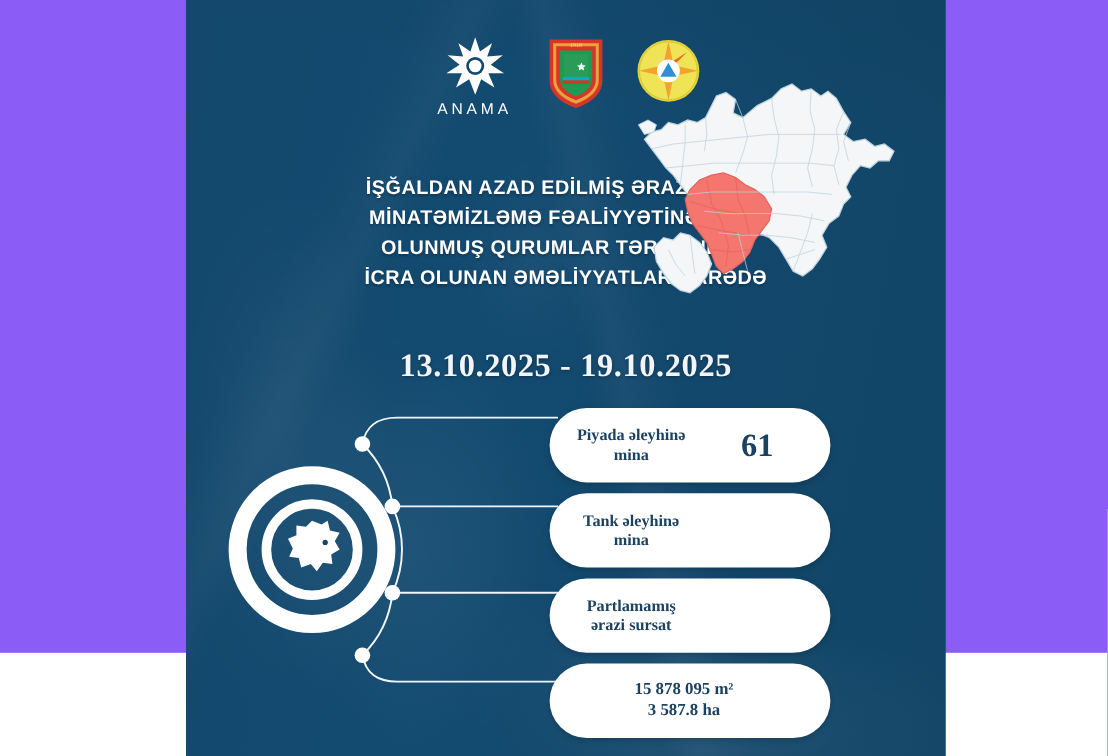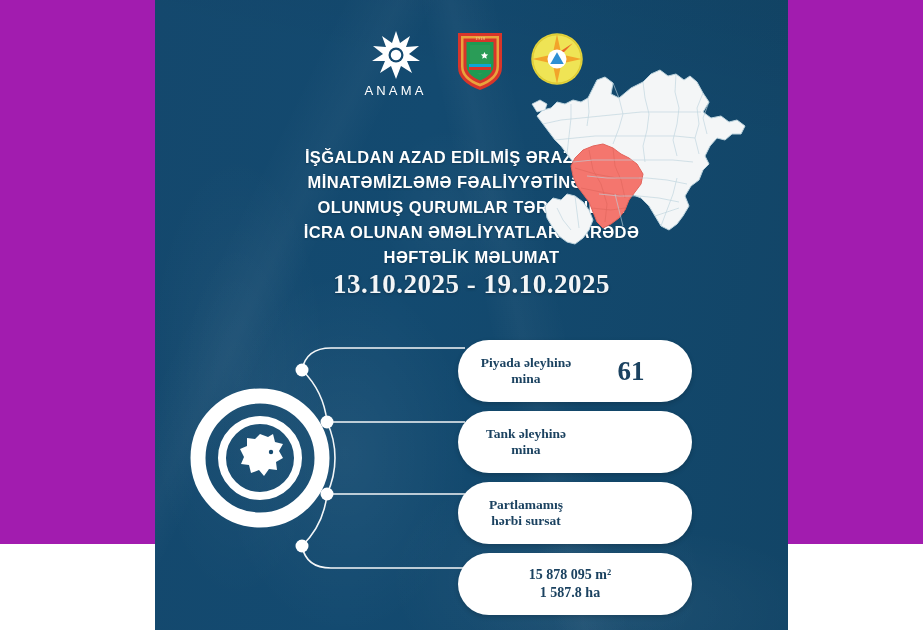--- a/index.html
+++ b/index.html
@@ -2,21 +2,21 @@
 <html><head>
 <meta charset="utf-8">
 <style>
   html,body{margin:0;padding:0;}
   body{
     width:923px;height:630px;
     background:#ffffff;
     font-family:"Liberation Sans",sans-serif;
     overflow:hidden;
   }
-  .canvas{position:relative;width:923px;height:544px;background:#a21caf;}
+  .canvas{position:relative;width:923px;height:544px;background:#8b5cf6;}
 
   
   .panel{
     position:absolute;left:155px;top:0;width:633px;height:630px;
     background:#13486e;
     overflow:hidden;
   }
   .panel-texture{
     position:absolute;inset:0;
     background:
@@ -53,21 +53,21 @@
     text-align:center;color:#ffffff;
     font-family:"Liberation Sans",sans-serif;
     font-weight:bold;font-size:16.5px;line-height:25px;
     letter-spacing:.4px;
     text-shadow:0 1px 2px rgba(0,0,0,.25);
   }
   .title div{white-space:nowrap;}
 
   
   .date{
-    position:absolute;left:155px;top:269px;width:633px;
+    position:absolute;left:155px;top:289px;width:633px;
     text-align:center;color:#f2f5f7;
     font-family:"Liberation Serif",serif;
     font-weight:bold;font-size:27px;letter-spacing:.5px;
     text-shadow:0 1px 3px rgba(0,0,0,.35);
   }
 
   
   .map{position:absolute;left:527px;top:58px;width:250px;height:220px;}
 
   
@@ -170,21 +170,20 @@
         <path d="M50 38 L62 59 L38 59 Z" fill="#2d8fd4"></path>
       </svg>
     </div>
   </div>
 
   <div class="title">
     <div>İŞĞALDAN AZAD EDİLMİŞ ƏRAZİLƏRDƏ</div>
     <div>MİNATƏMİZLƏMƏ FƏALİYYƏTİNƏ CƏLB</div>
     <div>OLUNMUŞ QURUMLAR TƏRƏFİNDƏN</div>
     <div>İCRA OLUNAN ƏMƏLİYYATLAR BARƏDƏ</div>
-    <div>HƏFTƏLİK MƏLUMAT</div>
   </div>
 
   <div class="date">13.10.2025 - 19.10.2025</div>
 
   <div class="map">
     <svg width="250" height="220" viewBox="0 0 250 220">
       <g>
         <path d="M61 40 L70 22 L78 19 L86 25 L84 36 L92 40 L104 30 L116 24 L124 16 L133 12
                  L141 18 L149 16 L157 22 L163 18 L170 24 L176 35 L182 44 L176 54 L184 60
                  L194 58 L202 64 L210 62 L218 68 L214 76 L205 76 L198 82 L190 80 L183 88
@@ -279,26 +278,26 @@
     <div class="card">
       <div class="card-label">
         <span>Tank əleyhinə</span><br>
         <span>mina</span>
       </div>
     </div>
 
     <div class="card">
       <div class="card-label">
         <span>Partlamamış</span><br>
-        <span>hərbi sursat</span>
+        <span>ərazi sursat</span>
       </div>
     </div>
 
     <div class="card">
       <div class="card-value small">
         <span class="vline">15 878 095 m²</span>
-        <span class="vline">1 587.8 ha</span>
+        <span class="vline">3 587.8 ha</span>
       </div>
     </div>
 
   </div>
 
 </div>
 
 </body></html>

